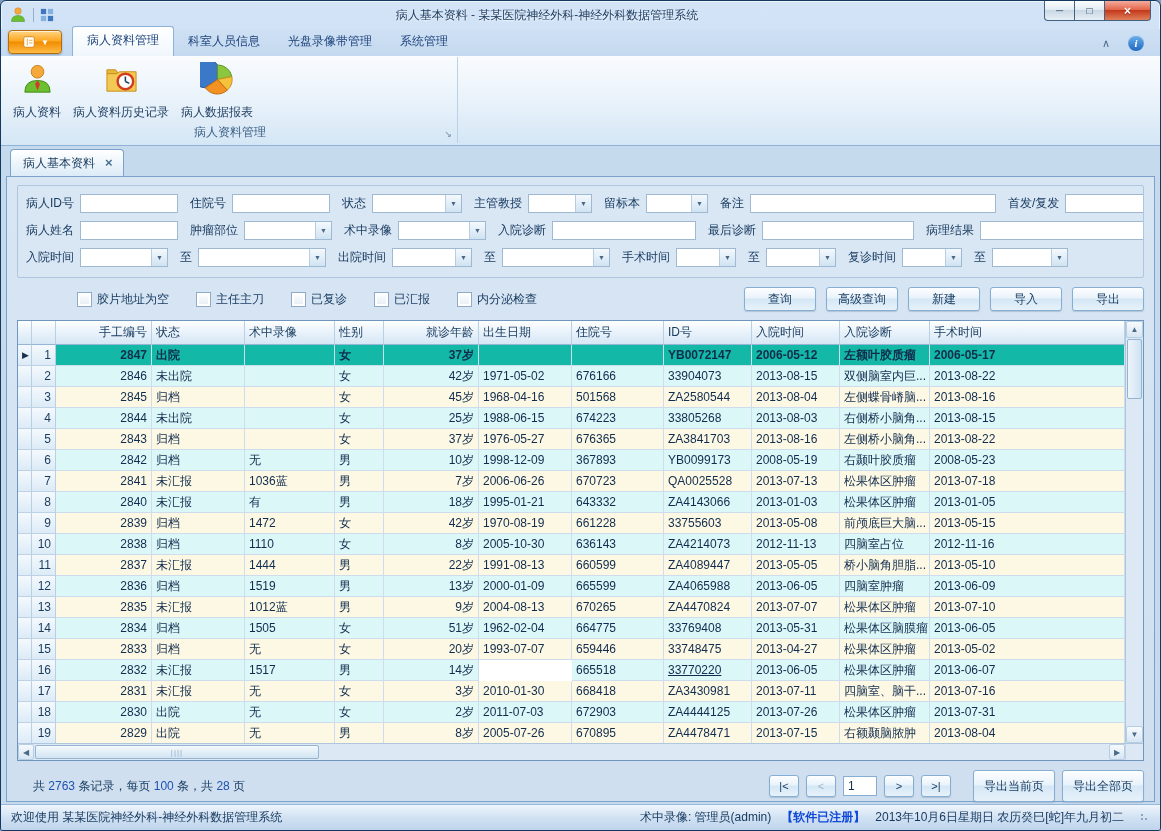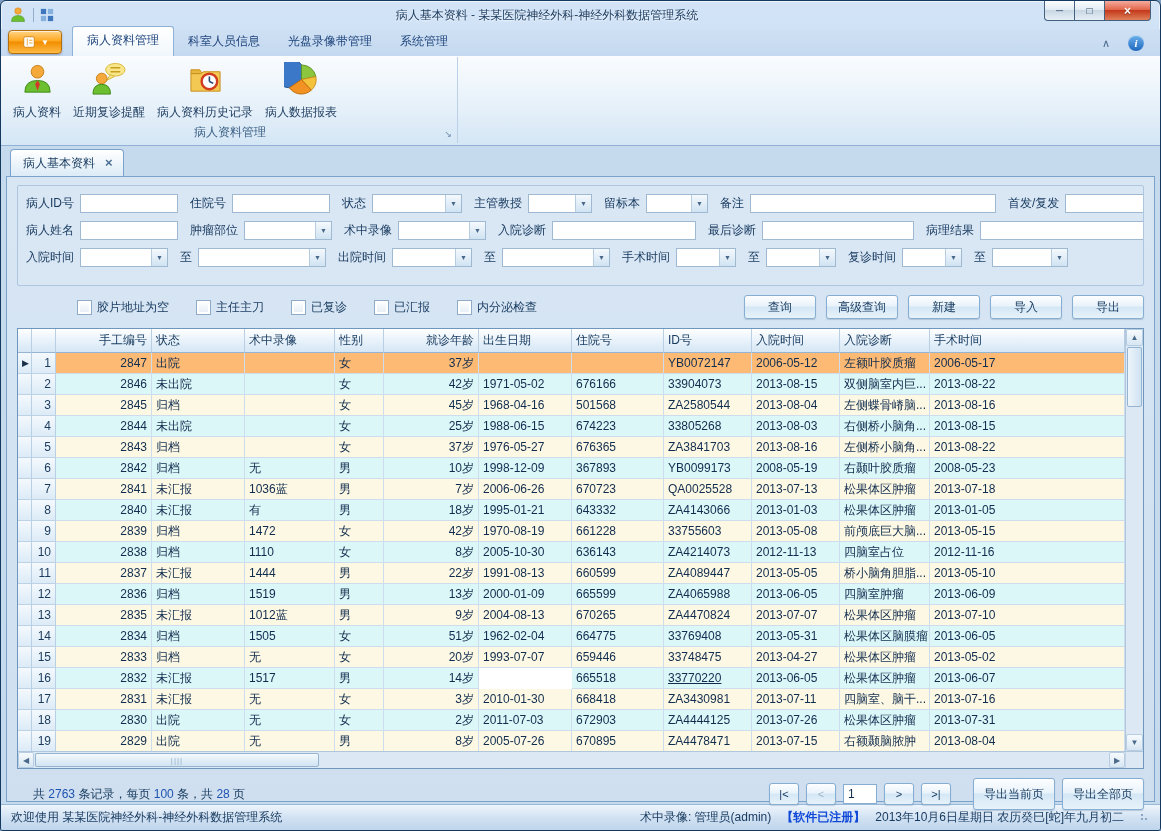--- a/index.html
+++ b/index.html
@@ -52,21 +52,21 @@
   .workspace{position:absolute;top:145px;bottom:26px;left:0;right:0;background:#c6daee;padding:3px 5px 0;}
   .doc-tabs{height:27px;display:flex;align-items:flex-end;padding-left:4px;}
   .doc-tab{display:flex;align-items:center;gap:10px;height:26px;padding:0 10px 0 12px;
     background:linear-gradient(#ffffff,#eaf3fa 60%,#dcebf7);border:1px solid #7ba2ca;border-bottom:none;
     border-radius:4px 4px 0 0;font-size:12px;color:#173a5e;position:relative;z-index:2;}
   .doc-close{color:#4a6e92;font-weight:bold;font-size:13px;line-height:12px;}
   .content{position:absolute;left:5px;right:5px;top:30px;bottom:2px;border:1px solid #7ba2ca;
     background:linear-gradient(#d8e6f4,#cfdfef);z-index:1;}
   
   .filter-panel{margin:8px 10px 0;border:1px solid #aec6e0;border-radius:2px;
-    background:#d9e6f4;padding:4px 8px 14px;overflow:hidden;}
+    background:#d9e6f4;padding:4px 8px 6px;overflow:hidden;}
   .frow{display:flex;align-items:center;height:27px;white-space:nowrap;}
   .fgroup{display:flex;align-items:center;margin-right:12px;}
   .flabel{font-size:12px;color:#16395e;margin-right:6px;}
   .ftext{height:17px;border:1px solid #9fb9d3;background:#fff;font:12px "Liberation Sans","DejaVu Sans",sans-serif;
     color:#10304f;padding:0 3px;}
   .combo{height:19px;border:1px solid #9fb9d3;background:#fff;display:flex;box-sizing:border-box;}
   .cfill{flex:1;}
   .combo-btn{width:15px;background:linear-gradient(#f4f9fd,#d0e3f2);border-left:1px solid #b7cde2;
     color:#49688a;font-size:7px;display:flex;align-items:center;justify-content:center;}
   .w90{width:90px;} .w88{width:88px;} .w64{width:64px;} .w62{width:62px;} .w238{width:238px;}
@@ -92,21 +92,21 @@
   .hcell{box-sizing:border-box;flex:none;border-right:1px solid #b9cfe4;border-bottom:1px solid #96b5d4;
     background:linear-gradient(#ffffff,#eaf3fb 45%,#d6e7f5);
     font-size:12px;color:#16395e;display:flex;align-items:center;padding:0 4px;overflow:hidden;white-space:nowrap;}
   .grid-row{display:flex;height:21px;flex:none;}
   .cell{box-sizing:border-box;flex:none;border-right:1px solid #cddded;border-bottom:1px solid #cddded;
     font-size:12px;color:#102c4e;display:flex;align-items:center;padding:0 4px;
     white-space:nowrap;overflow:hidden;}
   .cell.hdrlike{background:linear-gradient(#f4f9fd,#dcebf7);border-right:1px solid #b9cfe4;
     border-bottom:1px solid #bed2e6;color:#1a3a5c;}
   .cell.r,.hcell.r{justify-content:flex-end;}
-  .grid-row.sel .cell.data{background:#fdba74;}
+  .grid-row.sel .cell.data{background:#14b8a6;font-weight:bold;}
   .grid-row.cream .cell.data{background:#fdf8e4;}
   .grid-row.cyan .cell.data{background:#dcf7f8;}
   .ind-glyph{font-size:9px;color:#1a3048;}
   .vscroll{width:17px;flex:none;border-left:1px solid #b0c6dc;background:#dce9f5;
     display:flex;flex-direction:column;align-items:stretch;}
   .sarrow{height:17px;flex:none;display:flex;align-items:center;justify-content:center;font-size:8px;
     color:#4a6a8a;background:linear-gradient(#f6fafd,#d7e6f3);border:1px solid #b7cde2;border-radius:2px;box-sizing:border-box;}
   .vthumb{height:58px;margin:1px;background:linear-gradient(90deg,#eef5fb,#cfe2f2);
     border:1px solid #94b4d2;border-radius:2px;}
   .vtrack{flex:1;}
@@ -204,32 +204,20 @@
             <svg viewBox="0 0 36 36">
               <circle cx="18" cy="10" r="6.5" fill="#f6a93b" stroke="#c87f18"></circle>
               <path d="M5,31 q0,-12 13,-12 q13,0 13,12 z" fill="#6cbf2e" stroke="#3f8a18"></path>
               <path d="M18,19 l-2.5,3.5 l2.5,7 l2.5,-7 z" fill="#d43a2a"></path>
             </svg></span>
           <span class="rlabel">病人资料</span>
         </div>
         <div class="ritem">
           <span>
             <svg viewBox="0 0 36 36">
-              <ellipse cx="24" cy="8" rx="10" ry="6.5" fill="#f9e58a" stroke="#d9b83a"></ellipse>
-              <path d="M19,13 l-4,6 l8,-4 z" fill="#f9e58a" stroke="#d9b83a"></path>
-              <line x1="19" y1="6" x2="29" y2="6" stroke="#c8a020" stroke-width="1.5"></line>
-              <line x1="19" y1="10" x2="29" y2="10" stroke="#c8a020" stroke-width="1.5"></line>
-              <circle cx="10" cy="17" r="5.5" fill="#f6a93b" stroke="#c87f18"></circle>
-              <path d="M1,33 q0,-10 9,-10 q9,0 9,10 z" fill="#6cbf2e" stroke="#3f8a18"></path>
-            </svg></span>
-          <span class="rlabel">近期复诊提醒</span>
-        </div>
-        <div class="ritem">
-          <span>
-            <svg viewBox="0 0 36 36">
               <path d="M3,12 v-4 h9 l3,4 z" fill="#e8b83a" stroke="#c89020"></path>
               <path d="M3,12 h10 l3,-2 h17 v20 h-30 z" fill="#f3c853" stroke="#c89020"></path>
               <circle cx="22" cy="20" r="8" fill="#fff" stroke="#d23c20" stroke-width="2.5"></circle>
               <line x1="22" y1="20" x2="22" y2="15" stroke="#20406a" stroke-width="1.6"></line>
               <line x1="22" y1="20" x2="26" y2="22" stroke="#20406a" stroke-width="1.6"></line>
             </svg></span>
           <span class="rlabel">病人资料历史记录</span>
         </div>
         <div class="ritem">
           <span>

